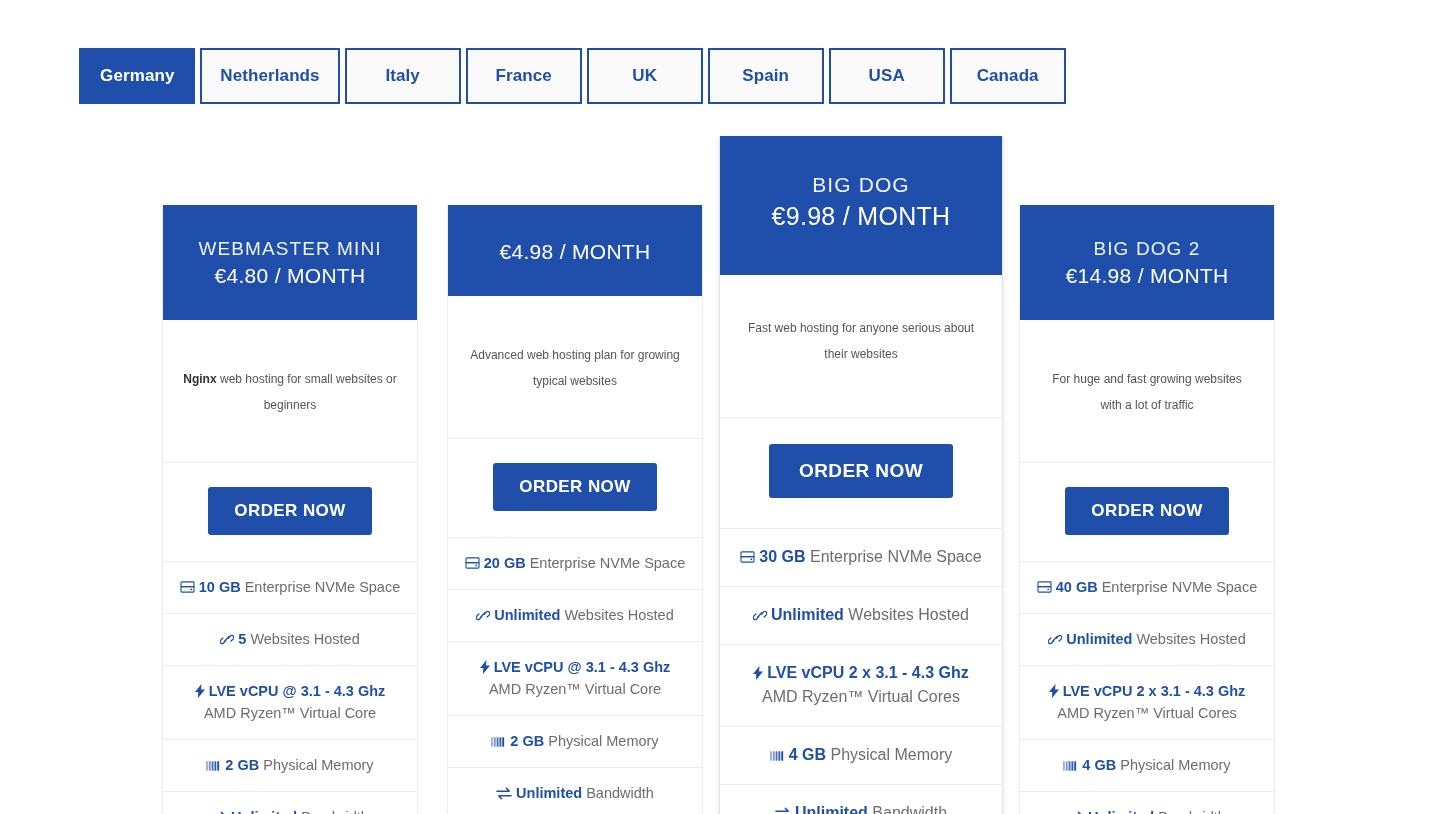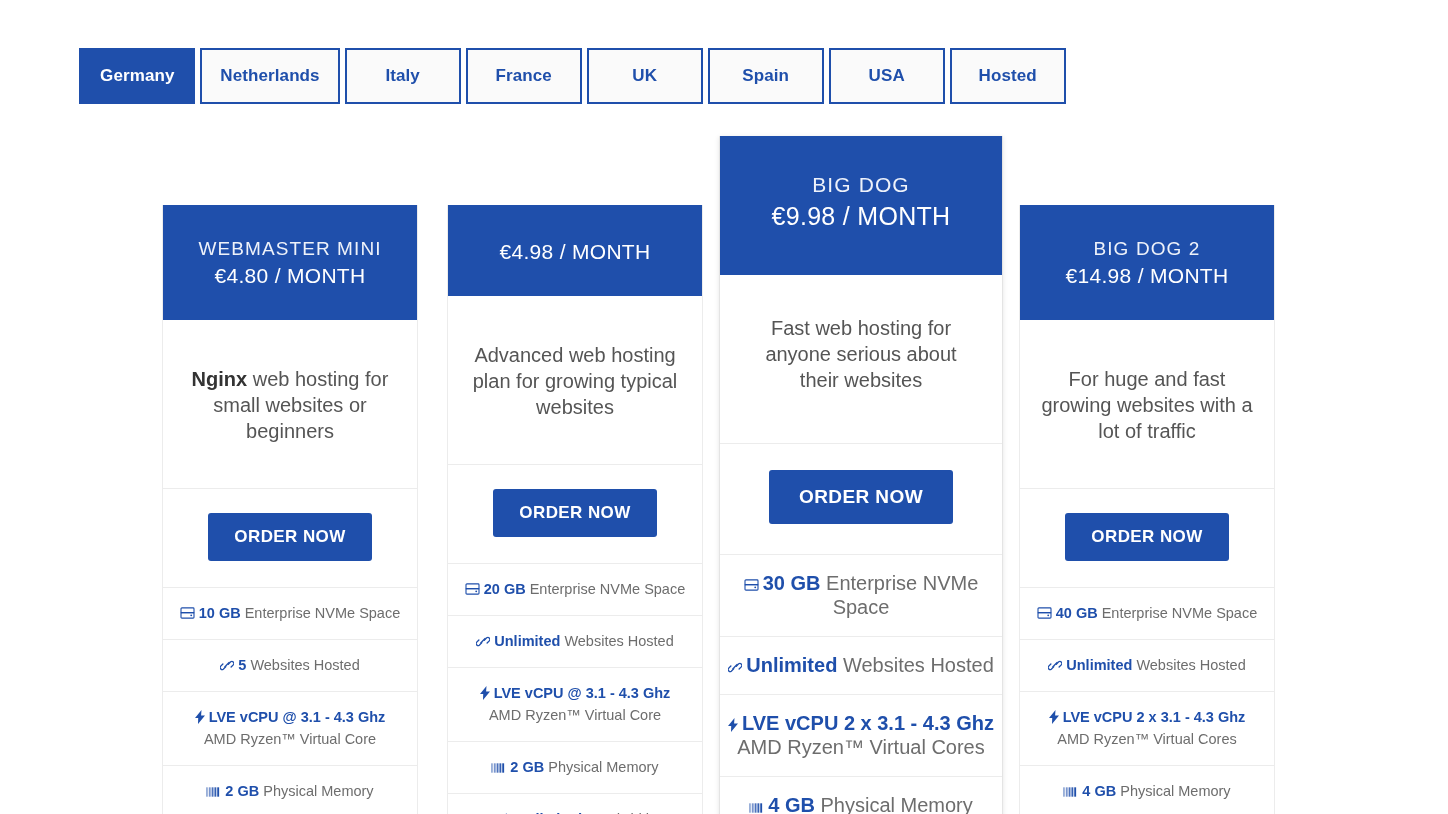--- a/index.html
+++ b/index.html
@@ -93,21 +93,21 @@
     font-size: 21px;
     font-weight: normal;
     letter-spacing: .3px;
     margin-top: 3px;
   }
   .featured .plan-price { font-size: 25px; margin-top: 4px; }
 
   .plan-desc {
     text-align: center;
     color: #555555;
-    font-size: 20px;
+    font-size: 12px;
     line-height: 26px;
     padding: 46px 20px 44px;
     border-bottom: 1px solid #ececec;
   }
   .featured .plan-desc { padding: 40px 24px 50px; }
   .plan-desc b { color: #333333; font-weight: bold; }
 
   .plan-cta {
     text-align: center;
     padding: 24px 10px 26px;
@@ -130,21 +130,21 @@
   .featured .btn-order { font-size: 19px; padding: 16px 30px; }
 
   .feat {
     text-align: center;
     font-size: 14.5px;
     color: #6d6d6d;
     line-height: 22px;
     padding: 14px 8px 15px;
     border-bottom: 1px solid #ececec;
   }
-  .featured .feat { font-size: 20px; padding: 16px 8px 17px; line-height: 24px; }
+  .featured .feat { font-size: 16px; padding: 16px 8px 17px; line-height: 24px; }
   .feat:last-child { border-bottom: none; }
   .feat .hi { color: #1f4fab; font-weight: bold; }
   .feat .sub { display: block; color: #6d6d6d; }
 
   .ic {
     display: inline-block;
     vertical-align: -2px;
     margin-right: 4px;
     color: #1f4fab;
     line-height: 0;
@@ -156,21 +156,21 @@
 
 <div class="tabs-wrap">
   <div class="tabs" id="tabs">
       <div class="tab active">Germany</div>
       <div class="tab">Netherlands</div>
       <div class="tab">Italy</div>
       <div class="tab">France</div>
       <div class="tab">UK</div>
       <div class="tab">Spain</div>
       <div class="tab">USA</div>
-      <div class="tab">Hosted</div>
+      <div class="tab">Canada</div>
     </div>
 </div>
 
 <div class="plans" id="plans">
     <div class="plan">
       <div class="plan-head">
         <div class="plan-name">WEBMASTER MINI</div>
         <div class="plan-price">€4.80 / MONTH</div>
       </div>
       <div class="plan-desc"><b>Nginx</b><span> web hosting for small websites or beginners</span></div>

